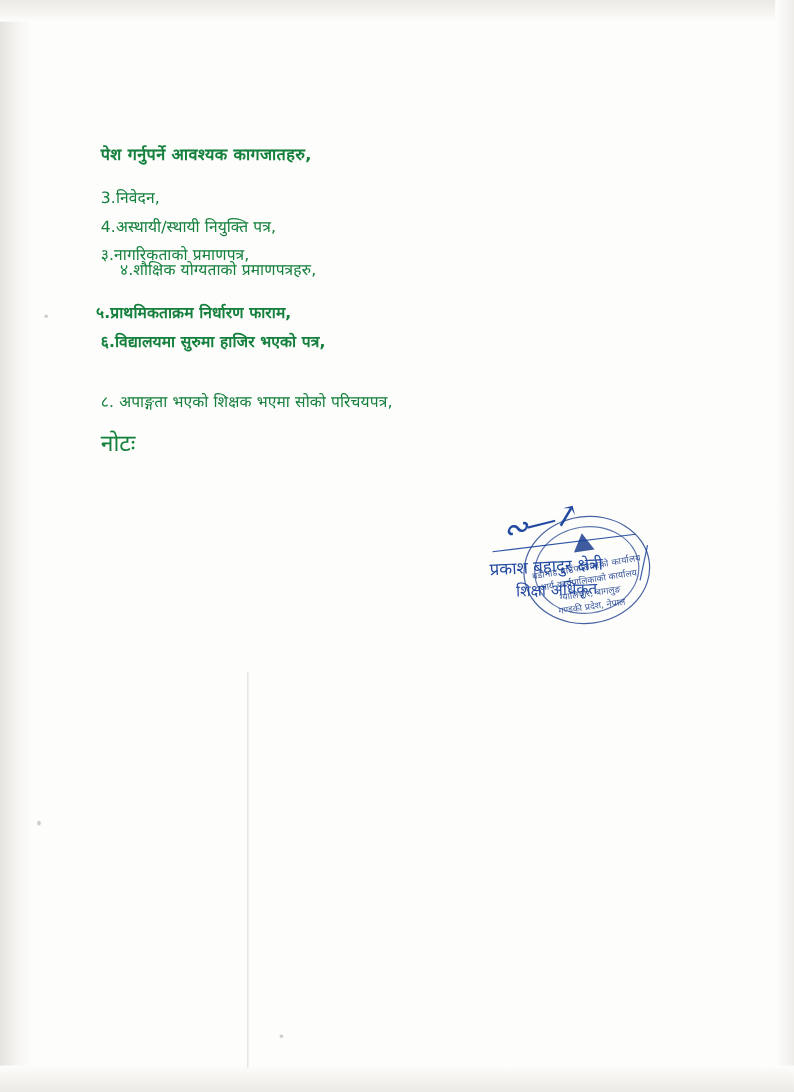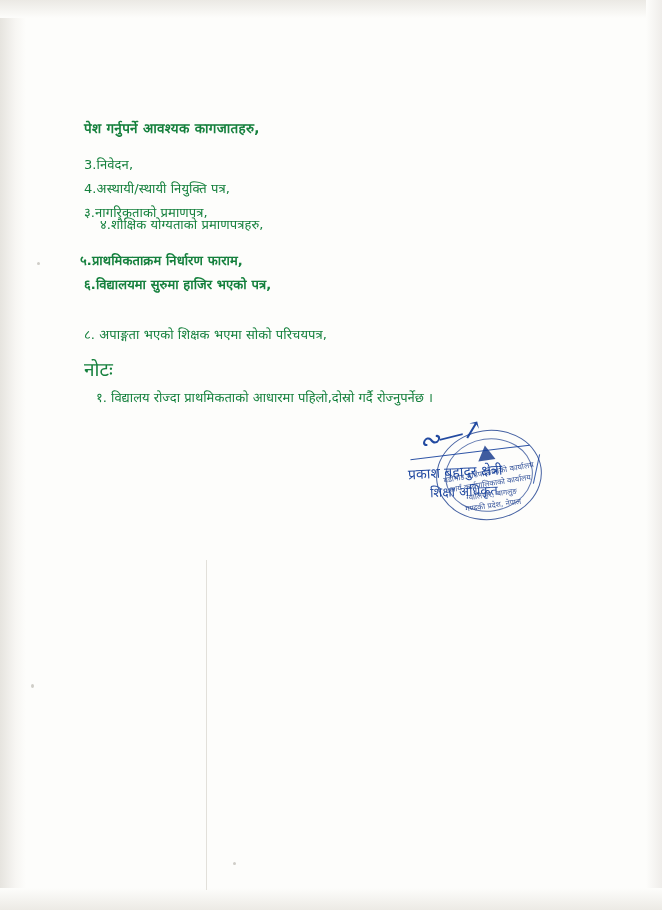--- a/index.html
+++ b/index.html
@@ -227,21 +227,20 @@
   <div class="doc-text item" style="left:84px; top:155px;">3.निवेदन,</div>
   <div class="doc-text item" style="left:84px; top:179px;">4.अस्थायी/स्थायी नियुक्ति पत्र,</div>
   <div class="doc-text item" style="left:84px; top:203px;">३.नागरिकताको प्रमाणपत्र,</div>
   <div class="doc-text item" style="left:84px; top:215px;margin-left:16px;">४.शौक्षिक योग्यताको प्रमाणपत्रहरु,</div>
   <div class="doc-text item" style="left:80px; top:251px;font-weight:bold;">५.प्राथमिकताक्रम निर्धारण फाराम,</div>
   <div class="doc-text item" style="left:84px; top:275px;font-weight:bold;">६.विद्यालयमा सुरुमा हाजिर भएको पत्र,</div>
   <div class="doc-text item" style="left:84px; top:325px;">८. अपाङ्गता भएको शिक्षक भएमा सोको परिचयपत्र,</div>
 
   <div class="doc-text note-label" style="left:84px; top:356px;">नोटः</div>
 
-  <div class="doc-text note-item" style="left:96px; top:388px;">१. विद्यालय रोज्दा प्राथमिकताको आधारमा पहिलो,दोस्रो गर्दै रोज्नुपर्नेछ ।</div>
 
   <div class="stamp">
     <div class="stamp-ring"></div>
     <div class="stamp-ring inner"></div>
     <div class="stamp-emblem">⛰</div>
     <div class="stamp-txt stamp-t1">बडीगाड गाउँपालिकाको कार्यालय</div>
     <div class="stamp-txt stamp-t2">आर्य कार्यपालिकाको कार्यालय</div>
     <div class="stamp-txt stamp-t3">ग्यालिचौर, बागलुङ</div>
     <div class="stamp-txt stamp-t4">गण्डकी प्रदेश, नेपाल</div>
   </div>

